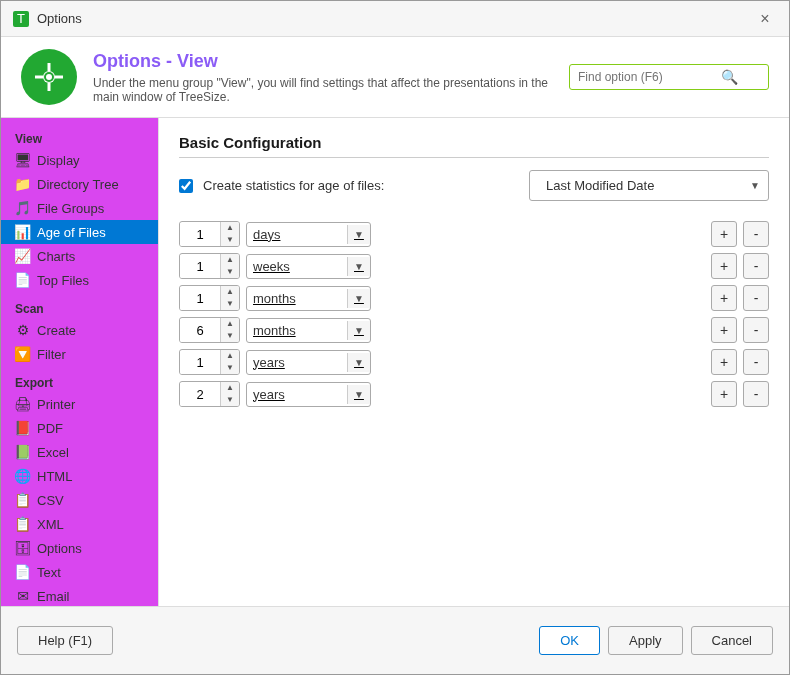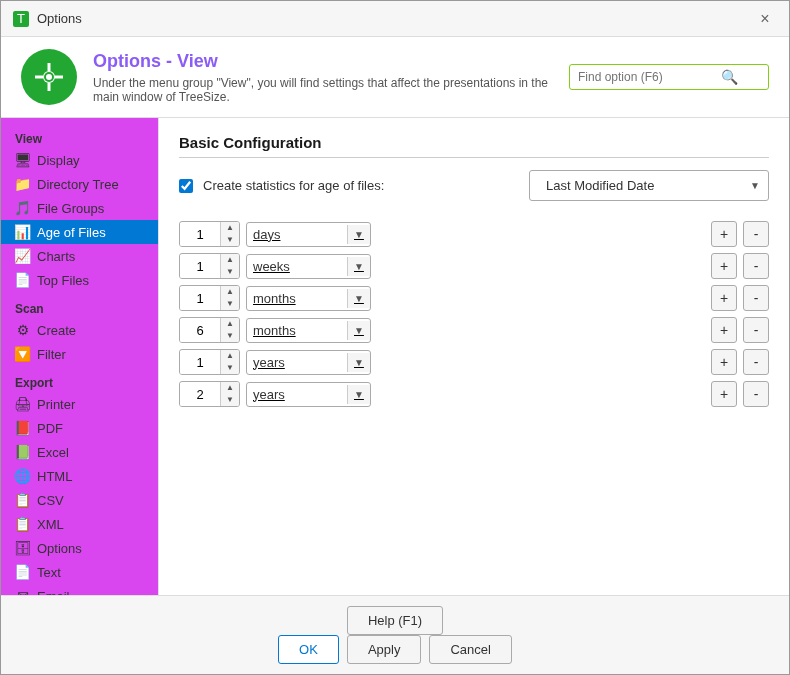--- a/index.html
+++ b/index.html
@@ -47,21 +47,21 @@
     .num-input-inner { display: flex; align-items: center; }
     .num-input { width: 40px; border: none; outline: none; padding: 4px 6px; font-size: 13px; text-align: center; background: #fff; }
     .spinner-btns { display: flex; flex-direction: column; border-left: 1px solid #ccc; }
     .spinner-btn { width: 18px; height: 12px; display: flex; align-items: center; justify-content: center; cursor: pointer; background: #f5f5f5; border: none; font-size: 8px; color: #555; line-height: 1; }
     .unit-select-wrapper { display: flex; align-items: center; border: 1px solid #aaa; border-radius: 3px; background: #fff; overflow: hidden; text-decoration: underline; }
     .unit-select { border: none; outline: none; background: transparent; font-size: 13px; color: #333; padding: 4px 6px; width: 100px; appearance: none; }
     .unit-arrow-btn { padding: 4px 6px; background: #f5f5f5; border-left: 1px solid #ccc; font-size: 10px; color: #555; cursor: pointer; }
     .spacer { flex: 1; }
     .plus-btn, .minus-btn { width: 26px; height: 26px; border: 1px solid #aaa; border-radius: 3px; background: #f5f5f5; cursor: pointer; display: flex; align-items: center; justify-content: center; font-size: 14px; color: #333; }
 
-    .footer { border-top: 1px solid #ddd; background: #f6f6f6; padding: 10px 16px; display: flex; align-items: center; justify-content: space-between; flex-direction: column; }
+    .footer { border-top: 1px solid #ddd; background: #f6f6f6; padding: 19px 16px; display: flex; align-items: center; justify-content: space-between; }
     .footer-left { }
     .footer-right { display: flex; gap: 8px; }
     .btn { padding: 6px 20px; border-radius: 3px; cursor: pointer; font-size: 13px; border: 1px solid #aaa; background: #f5f5f5; color: #333; }
     .btn-primary { background: #fff; border: 1px solid #0078d4; color: #0078d4; }
     .btn-apply { background: #f5f5f5; }
 
     .checkbox-config-row { display: flex; align-items: center; justify-content: space-between; gap: 20px; }
   </style>
 </head>
 <body>

